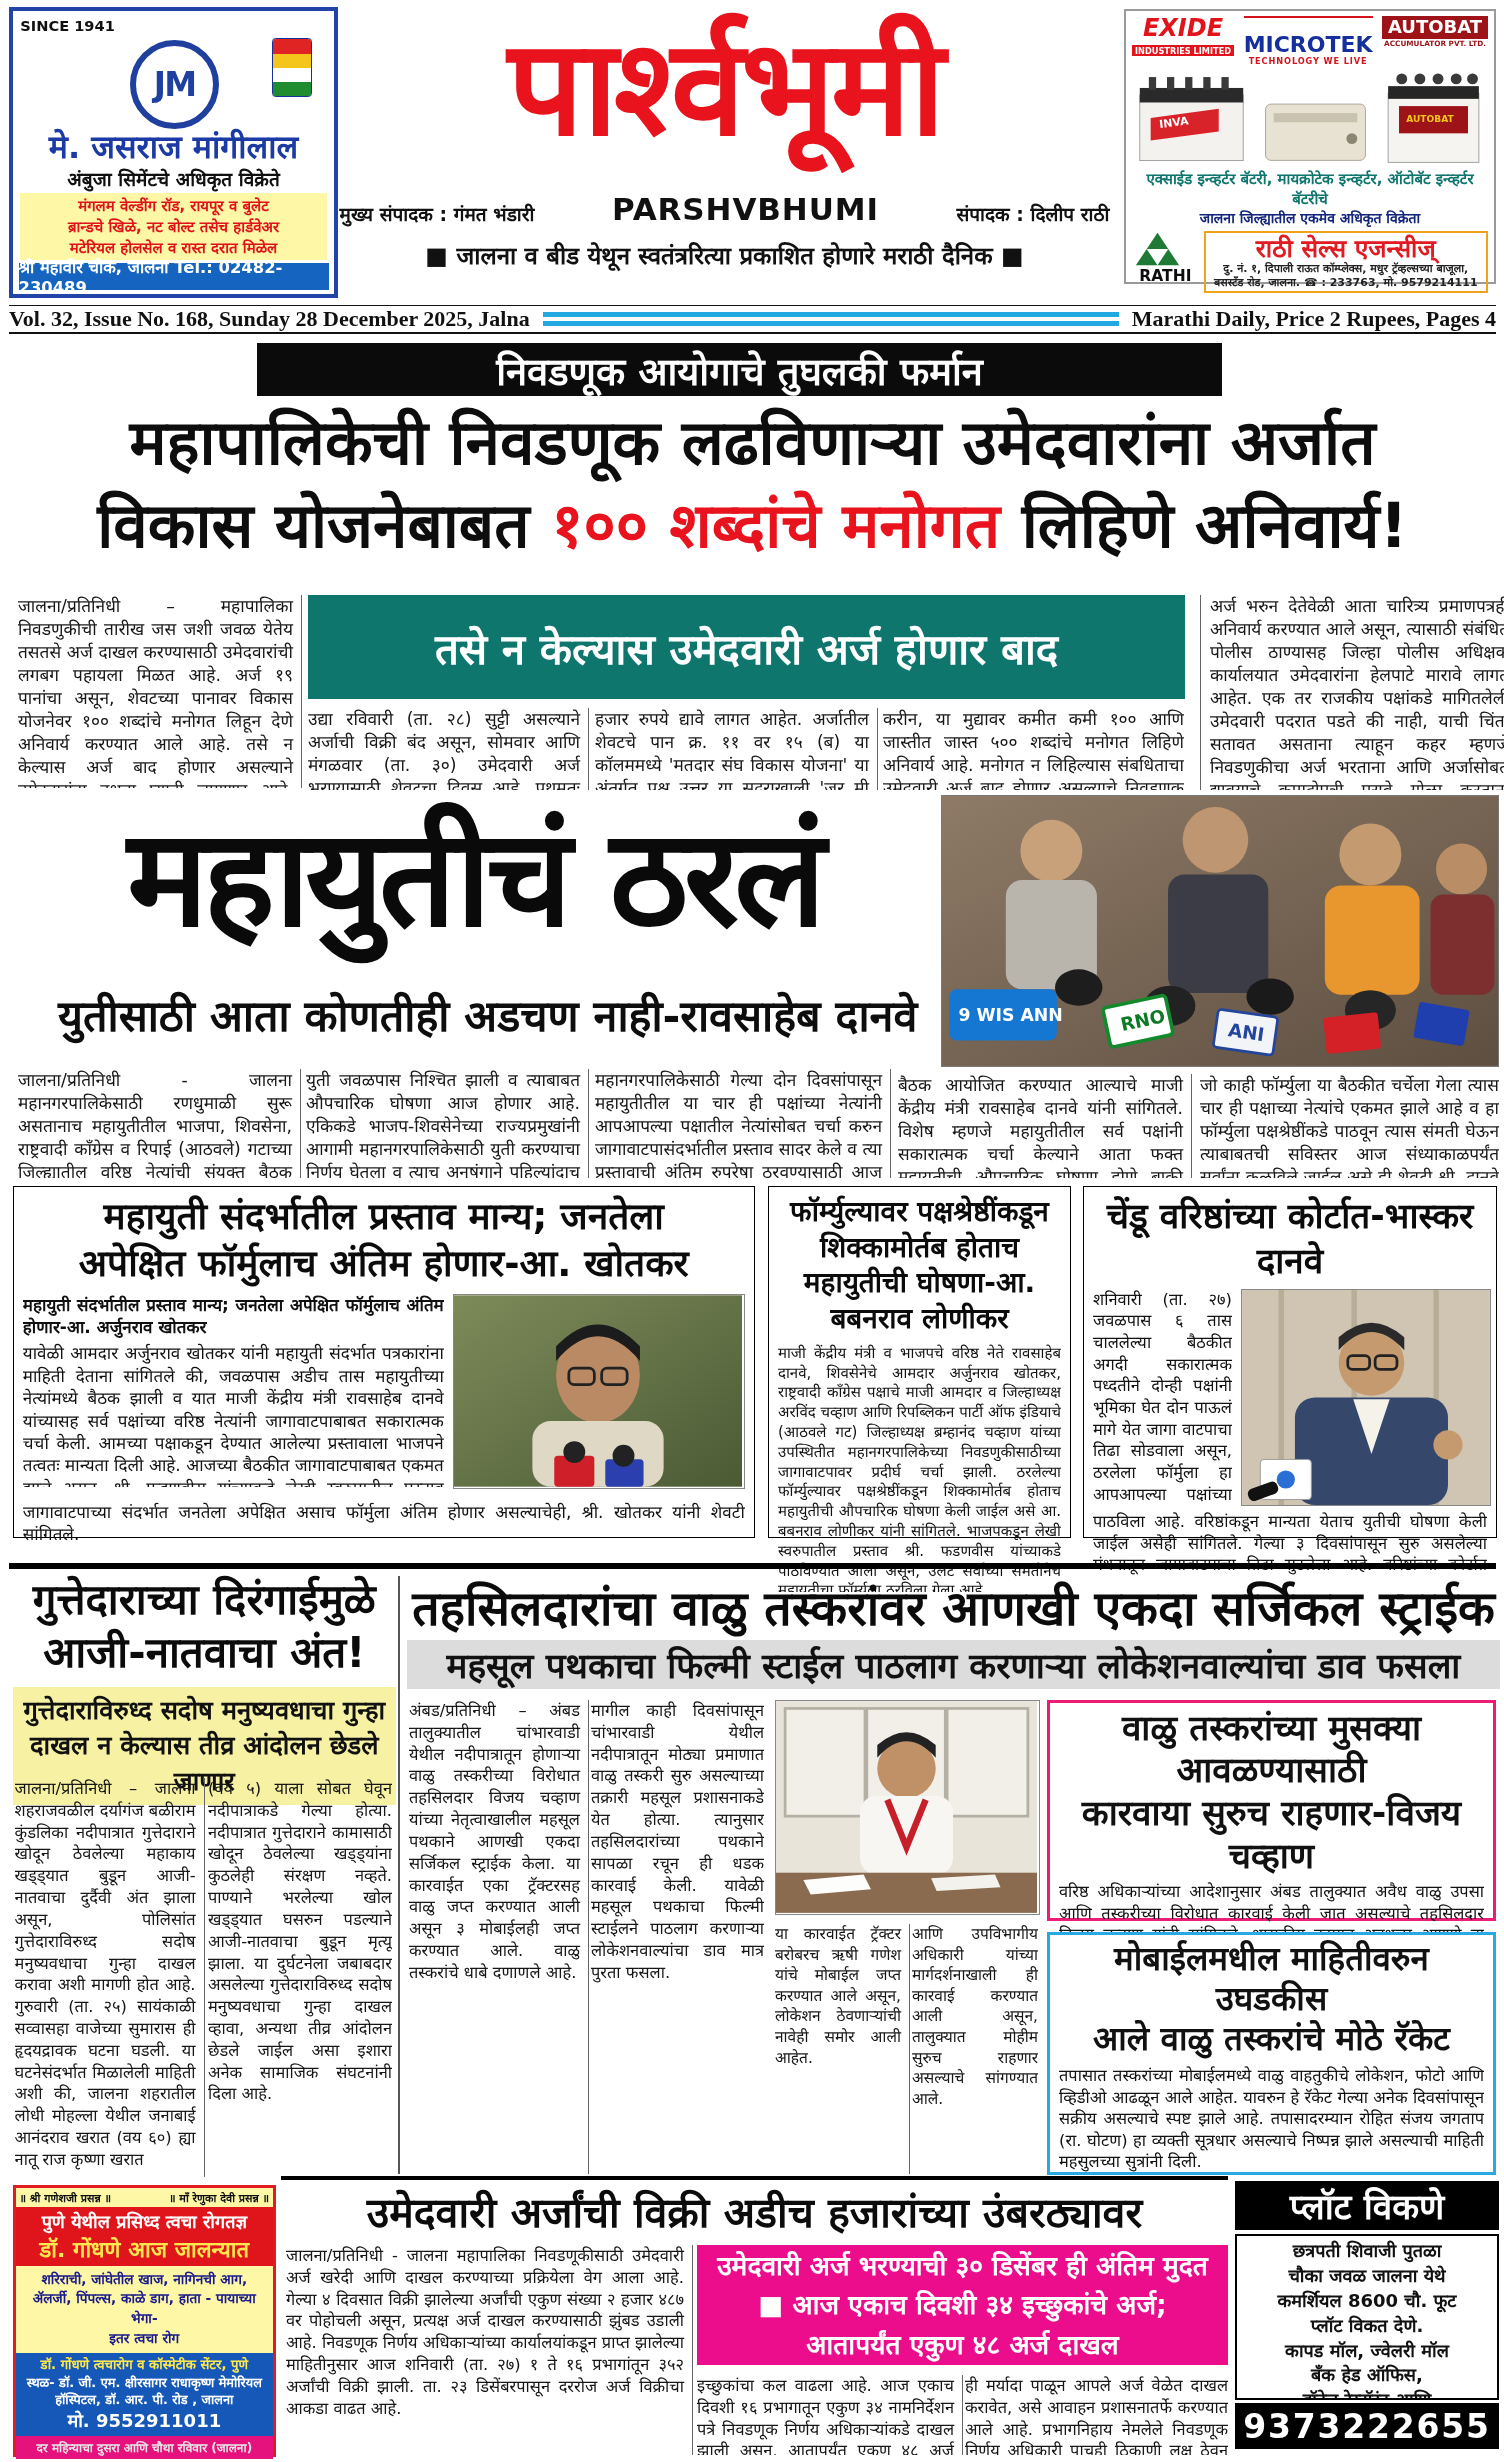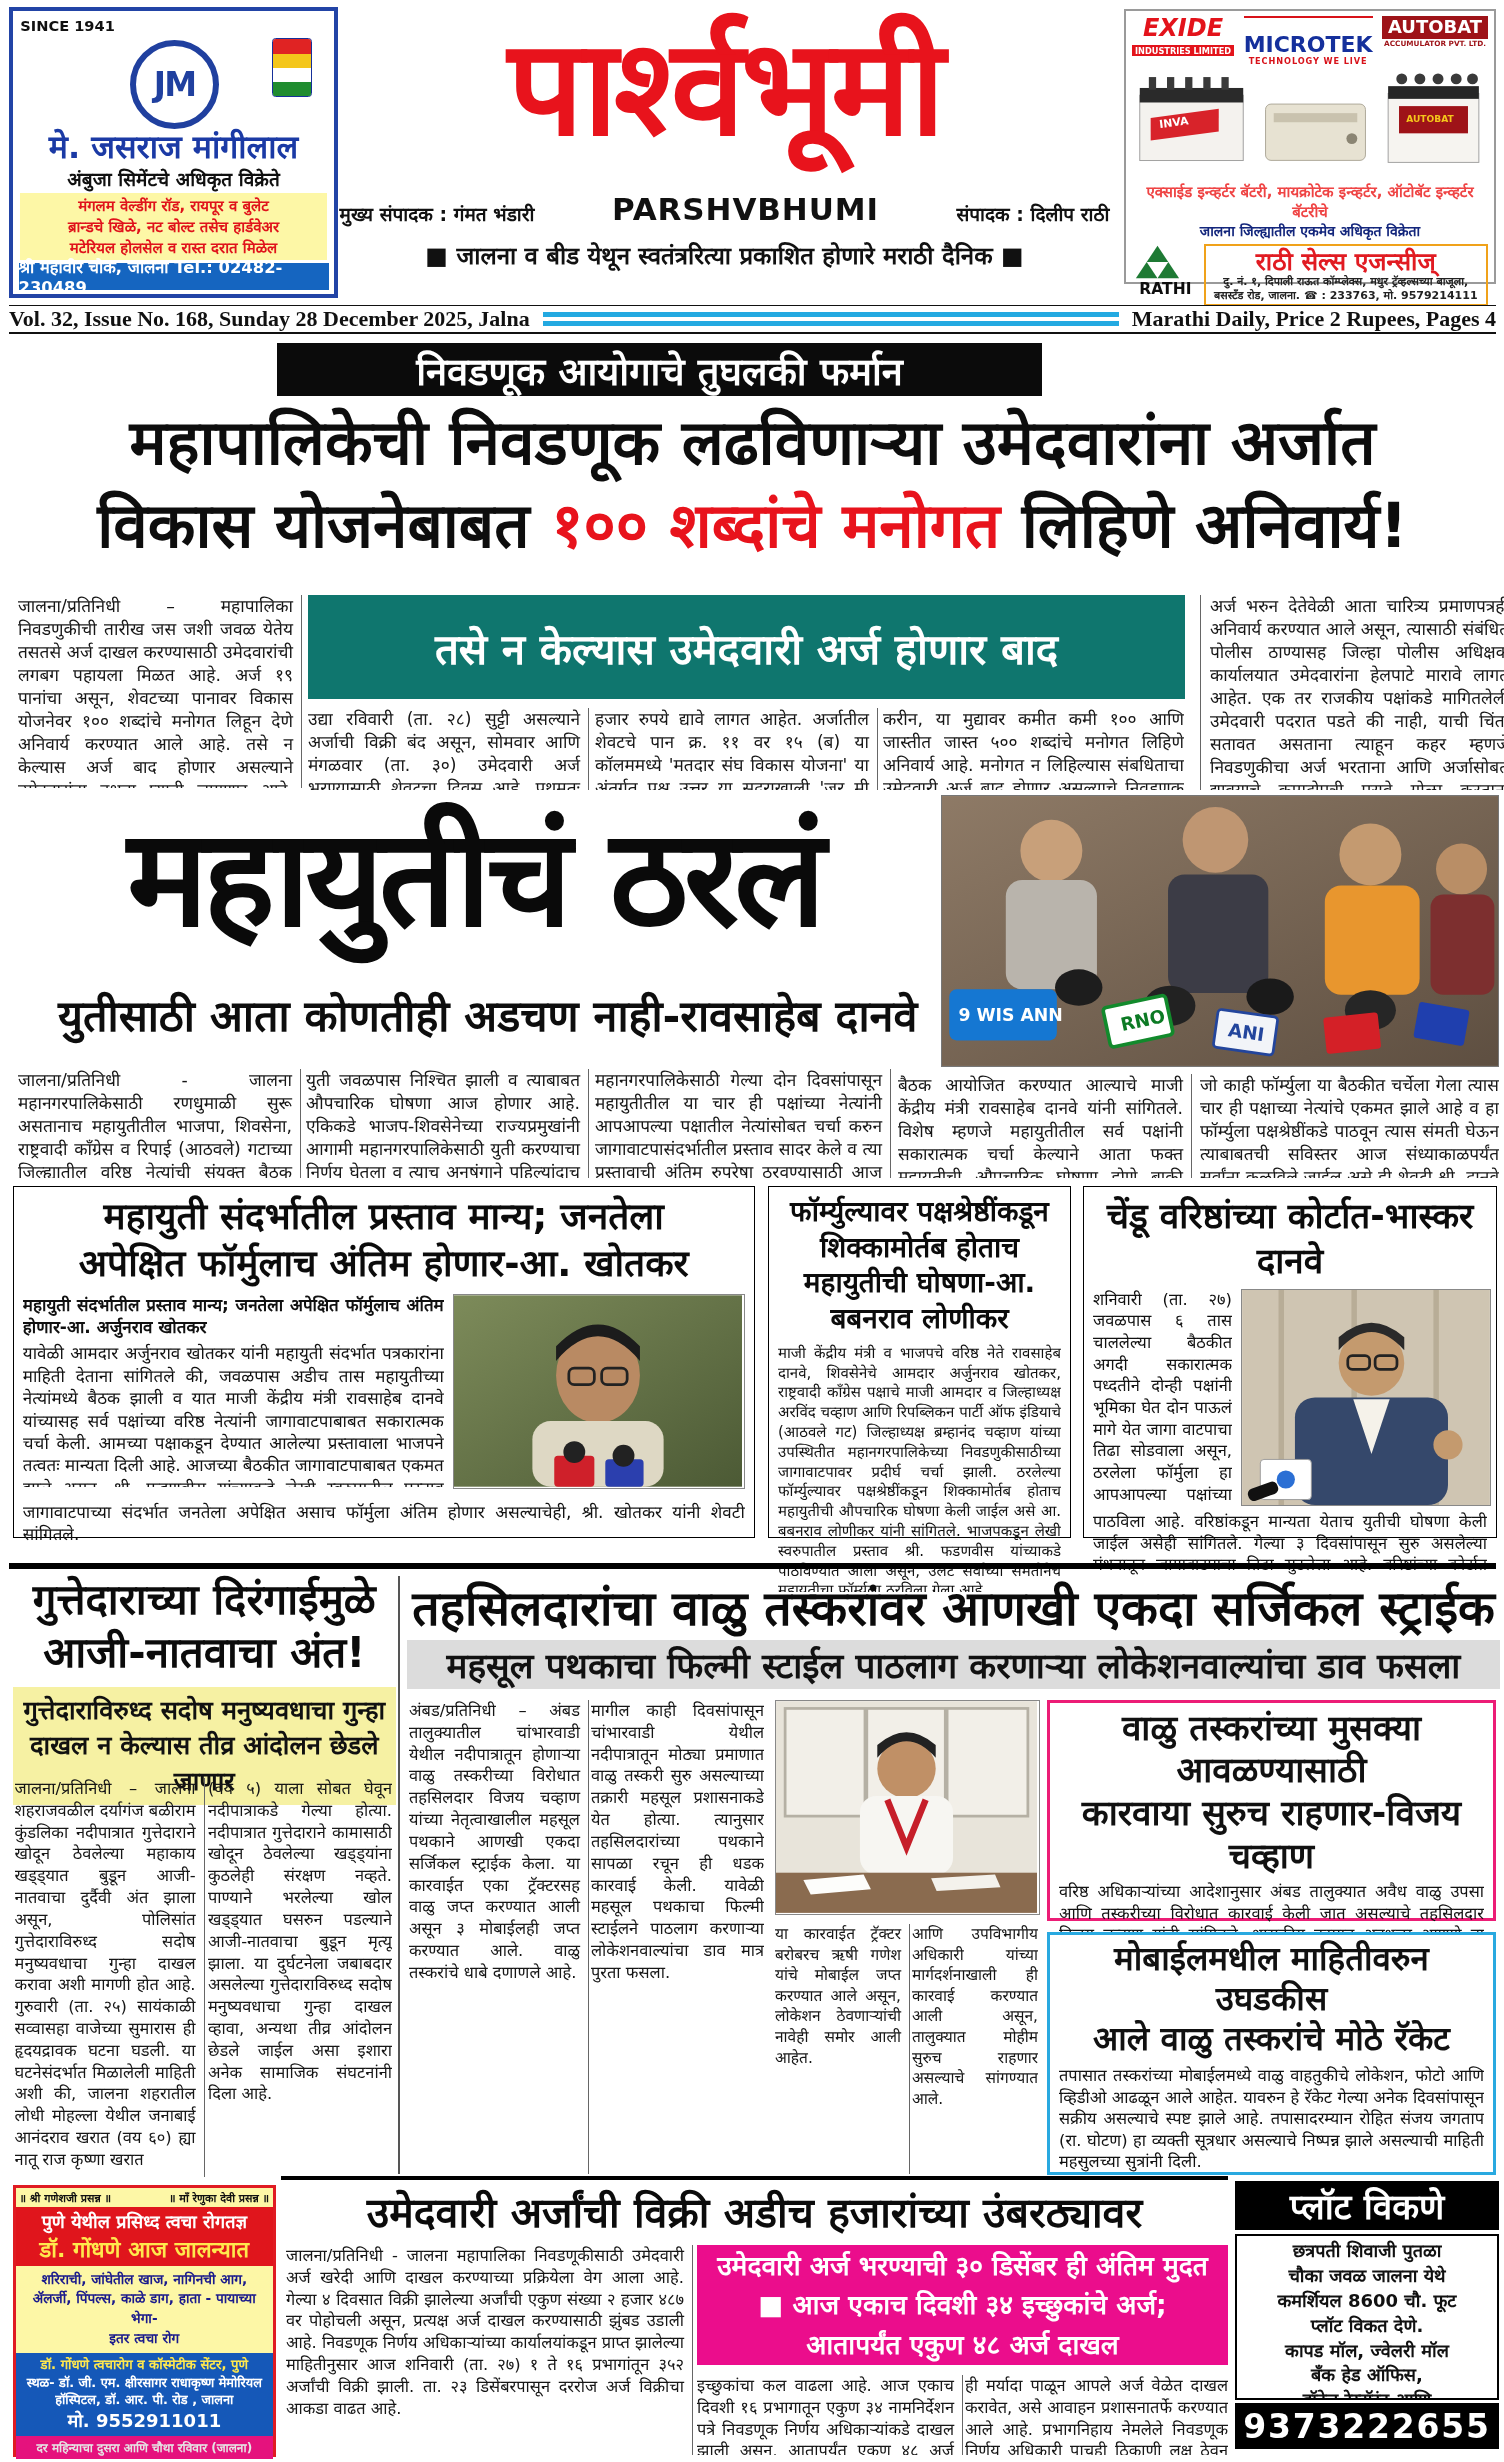--- a/index.html
+++ b/index.html
@@ -30,32 +30,32 @@
   #rightAd{left:1124px;top:9px;width:372px;height:275px;border:2.7px solid #9a9a9a;background:#fff;padding:4.6px 6.4px;box-sizing:border-box;}
   .brandrow{display:flex;justify-content:space-between;align-items:flex-start;height:47px;}
   .brand{text-align:center;}
   .exide{color:#e3131b;font-weight:900;font-size:24px;font-style:italic;line-height:1;}
   .exidesub{background:#e3131b;color:#fff;font-size:8.2px;font-weight:700;padding:0.9px 2.7px;display:inline-block;}
   .micro{color:#15309c;font-weight:900;font-size:22px;line-height:1;border-top:2.7px solid #d8121a;padding-top:16px;}
   .microsub{color:#d8121a;font-size:8.2px;font-weight:700;letter-spacing:0.9px;}
   .autobat{background:#9e1318;color:#fff;font-weight:900;font-size:18px;padding:1.8px 5.5px;line-height:1.1;}
   .autobatsub{color:#9e1318;font-size:7.3px;font-weight:700;}
   .batrow{display:flex;justify-content:space-between;align-items:flex-end;height:102px;margin-top:1.8px;}
-  .adline1{color:#ef4444;font-weight:800;font-size:15px;text-align:center;margin-top:15px;}
+  .adline1{color:#0f766e;font-weight:800;font-size:15px;text-align:center;margin-top:2px;}
   .adline2{color:#13267c;font-weight:800;font-size:14px;text-align:center;}
   .agrow{display:flex;gap:5.5px;margin-top:3.6px;align-items:stretch;}
   .rathi{width:66px;text-align:center;font-weight:900;font-size:15.5px;color:#0d0d0d;}
   .agbox{flex:1;border:2.7px solid #f0a21a;text-align:center;padding:1.8px;}
   .agname{color:#e11b22;font-weight:900;font-size:24.6px;line-height:1.1;}
   .agaddr{font-size:11px;font-weight:700;color:#222;line-height:1.25;}
   
   #dateline{left:9px;top:305px;width:1487px;height:29px;border-top:1.8px solid #111;border-bottom:2.7px solid #111;display:flex;align-items:center;justify-content:space-between;font-weight:700;font-size:22px;box-sizing:border-box;}
   #dateline .stripe{flex:1;height:14.6px;margin:0 12.8px;background:linear-gradient(180deg,#23a9e1 0 5.5px,#fff 5.5px 9px,#23a9e1 9px 14.6px);}
   
-  #kicker{left:257px;top:343px;width:765px;height:53px;background:#0b0b0b;color:#fff;font-weight:800;font-size:38px;display:flex;align-items:center;justify-content:center;margin-left:20px;}
+  #kicker{left:257px;top:343px;width:965px;height:53px;background:#0b0b0b;color:#fff;font-weight:800;font-size:38px;display:flex;align-items:center;justify-content:center;}
   #mainHead{left:9px;top:401px;width:1487px;text-align:center;font-weight:900;font-size:62px;line-height:1.34;color:#0d0d0d;}
   #mainHead .red{color:#e8131c;}
   
   #blueBox{left:308px;top:595px;width:877px;height:104px;background:#0f766e;color:#fff;font-weight:800;font-size:42px;display:flex;align-items:center;justify-content:center;}
   
   #mahaHead{left:13.7px;top:795px;width:921px;text-align:center;font-weight:900;font-size:135px;line-height:1.25;letter-spacing:-4.6px;color:#0a0a0a;}
   #mahaSub{left:13.7px;top:985px;width:948px;text-align:center;font-weight:900;font-size:43px;color:#0d0d0d;}
   
   .nbox{position:absolute;top:1186px;height:352px;border:1.8px solid #000;background:#fff;box-sizing:border-box;padding:7.3px 9px;}
   .nbox .bt{text-align:center;font-weight:900;line-height:1.27;color:#0b0b0b;}

